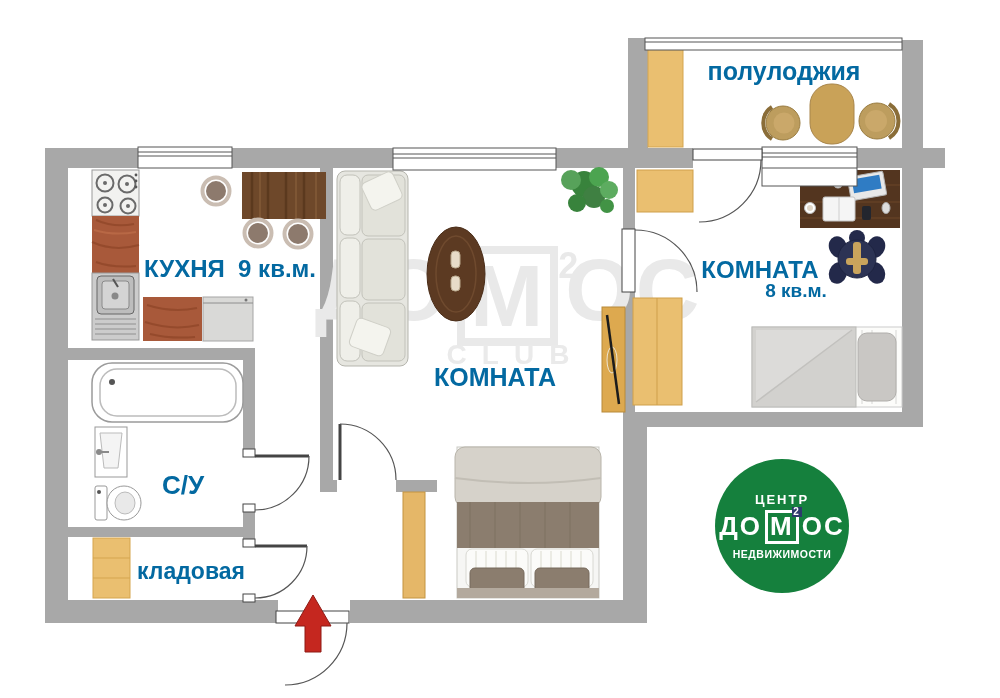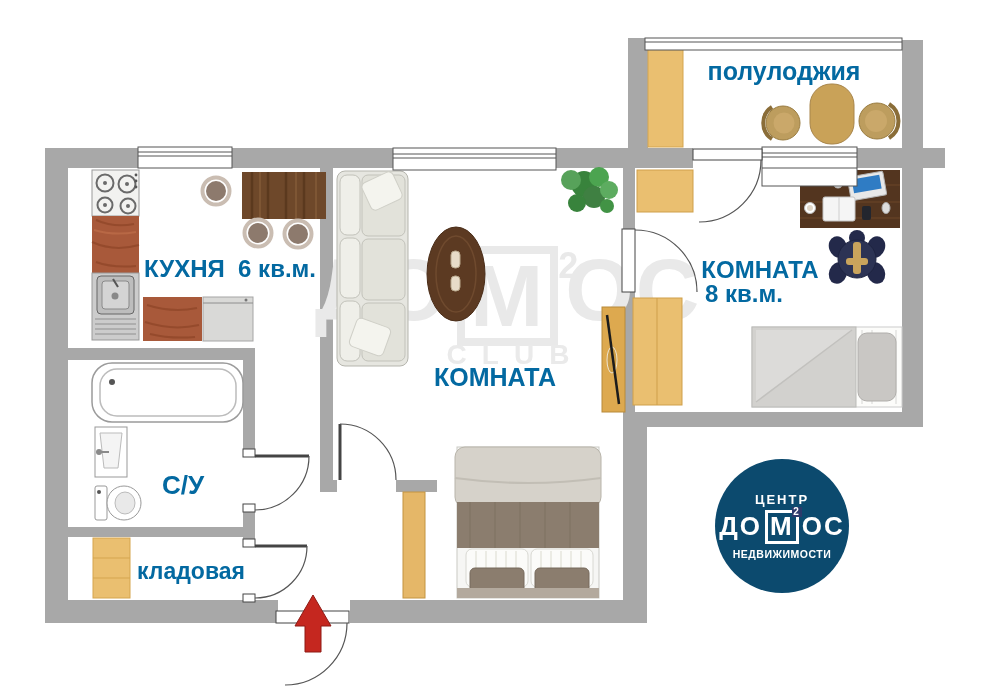--- a/index.html
+++ b/index.html
@@ -7,34 +7,34 @@
         font-family:"Liberation Sans",sans-serif;}
   .layer{position:absolute;left:0;top:0;width:1000px;height:698px;}
   svg.layer{display:block;}
   .rlabel{position:absolute;color:#0369a1;font-weight:bold;text-align:center;
           line-height:1.05;white-space:pre;}
   .lbl-balcony{left:694px;top:58px;width:180px;font-size:25px;}
   .lbl-kitchen{left:140px;top:256px;width:180px;font-size:24px;}
   .lbl-room16-1{left:395px;top:364px;width:200px;font-size:25px;}
   .lbl-room16-2{left:395px;top:389px;width:200px;font-size:25px;}
   .lbl-room8-1{left:660px;top:257px;width:200px;font-size:24px;}
-  .lbl-room8-2{left:644px;top:281px;width:200px;font-size:24px;}
+  .lbl-room8-2{left:696px;top:281px;width:200px;font-size:19px;}
   .lbl-bath{left:143px;top:472px;width:80px;font-size:26px;}
   .lbl-storage{left:116px;top:559px;width:150px;font-size:23px;}
   
   .wm{position:absolute;left:328px;top:246px;width:360px;display:flex;
       justify-content:center;align-items:flex-start;color:#e9e9e9;
       font-weight:bold;font-size:88px;line-height:1;letter-spacing:2px;}
   .wm-box{border:8px solid #e9e9e9;padding:0 5px;margin:0 7px;position:relative;line-height:.96;}
   .wm-sup{position:absolute;top:-6px;right:-30px;font-size:36px;line-height:1;}
   .wm-sub{position:absolute;left:328px;top:339px;width:360px;text-align:center;
           color:#eaeaea;font-weight:bold;font-size:28px;letter-spacing:15px;text-indent:15px;}
   
   .logo{position:absolute;left:715px;top:459px;width:134px;height:134px;border-radius:50%;
-        background:#0c4a6e;color:#fff;display:flex;flex-direction:column;
+        background:#15803d;color:#fff;display:flex;flex-direction:column;
         align-items:center;justify-content:center;}
   .logo-top{font-size:13px;font-weight:bold;letter-spacing:2px;margin-bottom:3px;}
   .logo-mid{display:flex;align-items:center;font-size:26px;font-weight:bold;letter-spacing:2px;}
   .logo-box{border:3px solid #fff;padding:0 2px;margin:0 3px;position:relative;line-height:1.05;}
   .logo-sup{position:absolute;top:-6px;right:-6px;font-size:10px;background:#2d3a6b;padding:0 1px;line-height:1;}
   .logo-bot{font-size:10.5px;font-weight:bold;letter-spacing:.5px;margin-top:4px;}
 </style>
 </head>
 <body>
 
@@ -337,21 +337,21 @@
       <path d="M307,546 A52,52 0 0 1 255,598" fill="none" stroke="#555" stroke-width="1.2"></path>
     </g>
     <g>
       <rect x="276" y="611" width="73" height="12" fill="#fff" stroke="#444"></rect>
       <path d="M347,623 A62,62 0 0 1 285,685" fill="none" stroke="#555" stroke-width="1.2"></path>
     </g>
     <polygon points="313,595 295,626 305,626 305,652 321,652 321,626 331,626" stroke="#8e1b15" stroke-width="1" fill="#c5271f"></polygon>
   </svg>
 
   <div class="rlabel lbl-balcony">полулоджия</div>
-  <div class="rlabel lbl-kitchen">КУХНЯ  6 кв.м.</div>
+  <div class="rlabel lbl-kitchen">КУХНЯ  9 кв.м.</div>
   <div class="rlabel lbl-room16-1">КОМНАТА</div>
   <div class="rlabel lbl-room8-1">КОМНАТА</div>
   <div class="rlabel lbl-room8-2">8 кв.м.</div>
   <div class="rlabel lbl-bath">С/У</div>
   <div class="rlabel lbl-storage">кладовая</div>
 
   <div class="logo">
     <div class="logo-top">ЦЕНТР</div>
     <div class="logo-mid">
       <span>ДО</span>

